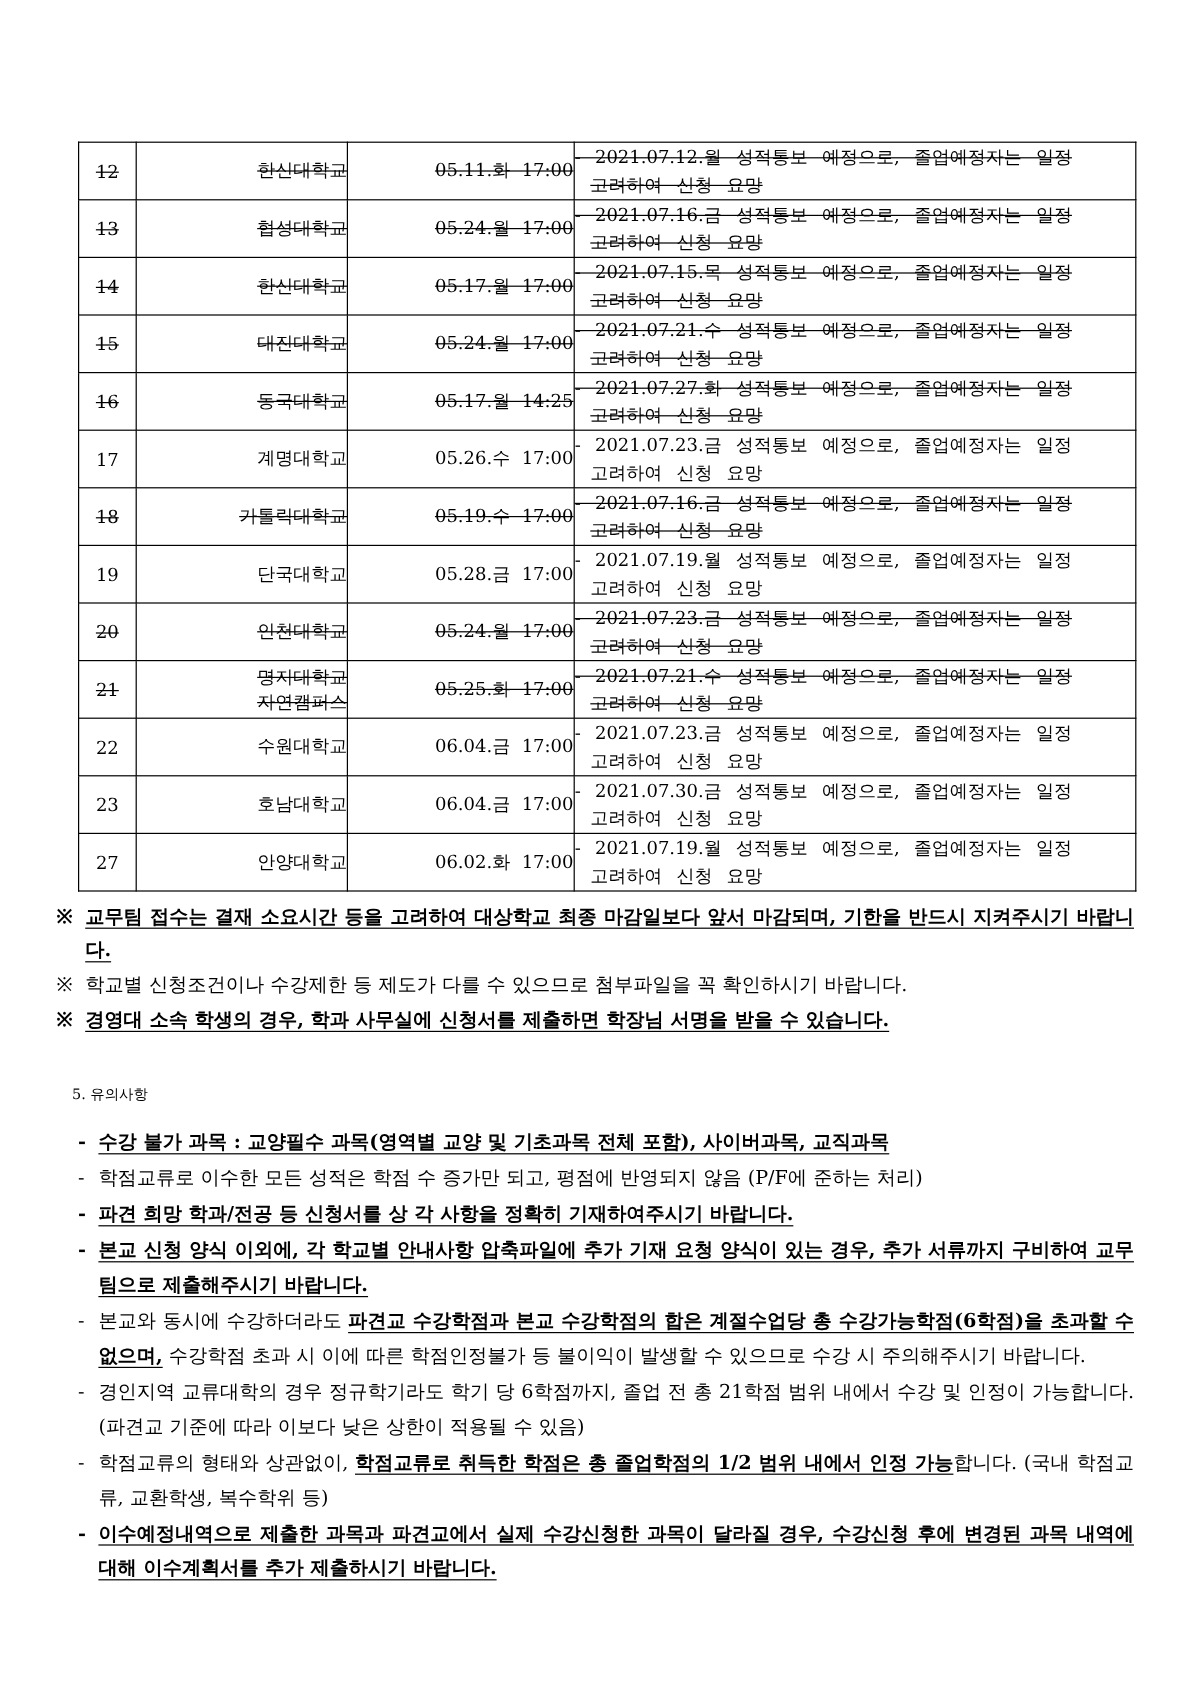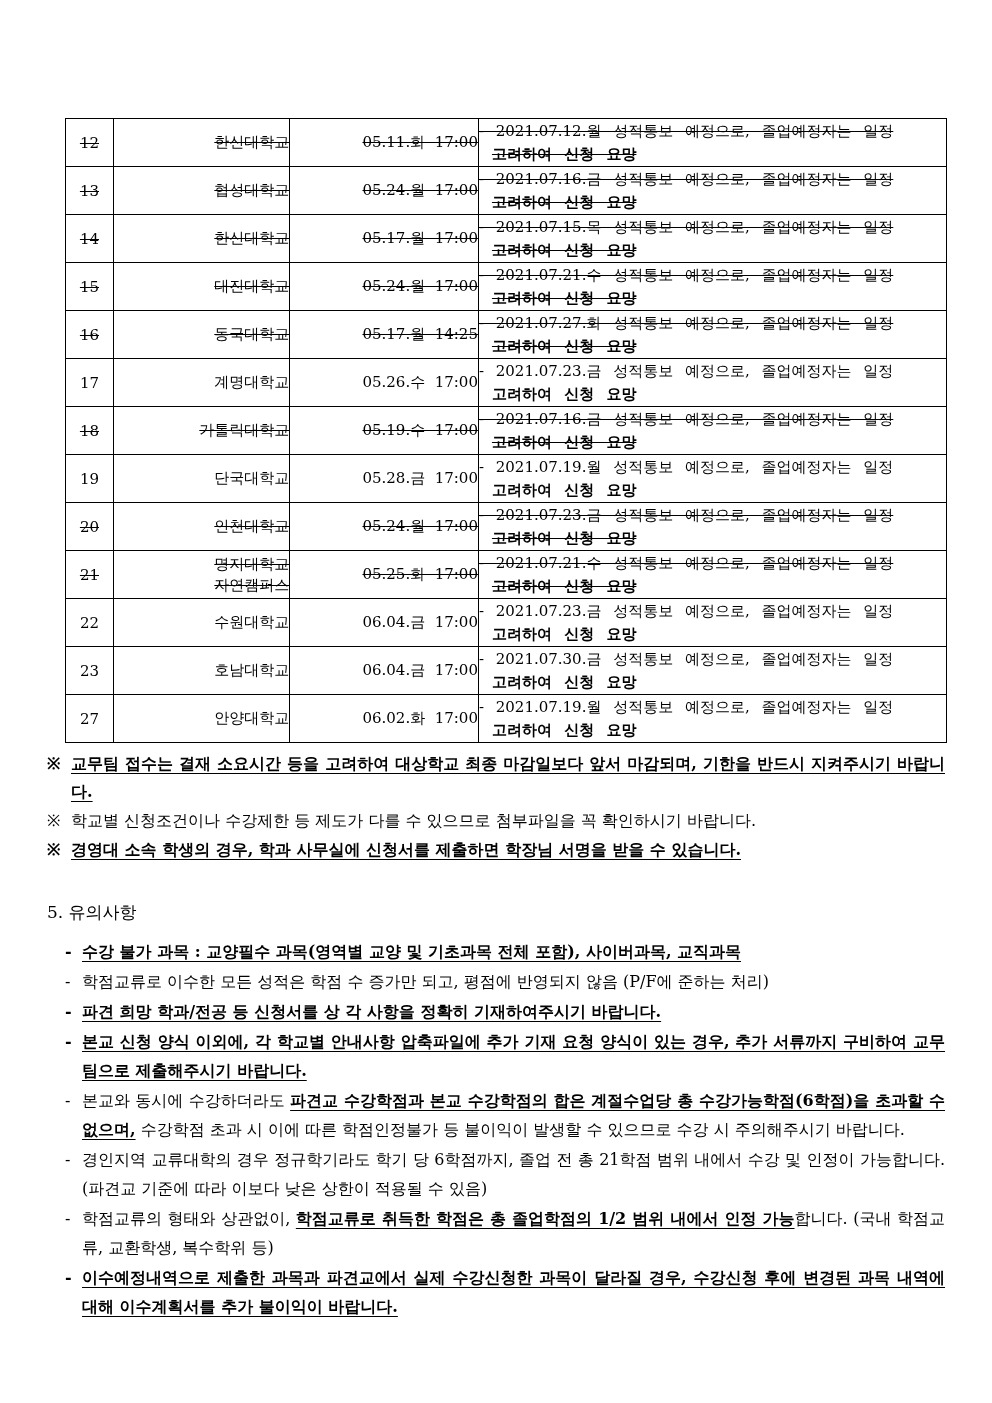--- a/index.html
+++ b/index.html
@@ -10,32 +10,32 @@
   
   table.univ{border-collapse:collapse;table-layout:fixed;margin-left:18px;
              width:882px;font-size:15px;margin-top:40px;}
   table.univ td{border:1px solid #000;vertical-align:middle;padding:0;}
   tr.urow{height:48px;}
   td.no{width:46px;text-align:center;}
   td.name{width:172px;text-align:right;white-space:pre-line;line-height:21px;}
   td.date{width:184px;text-align:right;white-space:pre;}
   td.note{width:458px;padding:1px 6px 1px 7px;line-height:22.5px;word-spacing:7px;}
   td.note .l1{white-space:nowrap;}
-  td.note .l2{margin-left:13px;font-weight:bold;}
+  td.note .l2{margin-left:13px;}
   tr.struck td{text-decoration:line-through;}
 
   
   .notices{margin-top:7px;font-size:16px;}
   .n-item{display:flex;line-height:28px;margin-bottom:1px;}
   .n-item .marker{flex:0 0 24px;}
   .n-item .body{flex:1;display:block;text-align:justify;padding-right:2px;}
 
   
   .section5{margin-top:36px;}
-  .sec-title{font-size:17px;line-height:24px;}
+  .sec-title{font-size:12px;line-height:24px;margin-left:13px;}
   .bullets{margin-top:13px;padding-left:18px;font-size:16px;}
   .b-item{display:flex;line-height:29px;margin-bottom:1px;}
   .b-item .marker{flex:0 0 17px;}
   .b-item .body{flex:1;display:block;text-align:justify;padding-right:2px;}
 
   .bold-underline{font-weight:bold;text-decoration:underline;text-underline-offset:4px;}
   .normal{font-weight:normal;}
   .marker.b{font-weight:bold;}
 </style>
 </head>
@@ -207,18 +207,18 @@
         <div class="b-item">
           <span class="marker">-</span>
           <span class="body"><span class="normal">경인지역 교류대학의 경우 정규학기라도 학기 당 6학점까지, 졸업 전 총 21학점 범위 내에서 수강 및 인정이 가능합니다. (파견교 기준에 따라 이보다 낮은 상한이 적용될 수 있음)</span></span>
         </div>
         <div class="b-item">
           <span class="marker">-</span>
           <span class="body"><span class="normal">학점교류의 형태와 상관없이, </span><span class="bold-underline">학점교류로 취득한 학점은 총 졸업학점의 1/2 범위 내에서 인정 가능</span><span class="normal">합니다. (국내 학점교류, 교환학생, 복수학위 등)</span></span>
         </div>
         <div class="b-item">
           <span class="marker b">-</span>
-          <span class="body"><span class="bold-underline">이수예정내역으로 제출한 과목과 파견교에서 실제 수강신청한 과목이 달라질 경우, 수강신청 후에 변경된 과목 내역에 대해 이수계획서를 추가 불이익이 바랍니다.</span></span>
+          <span class="body"><span class="bold-underline">이수예정내역으로 제출한 과목과 파견교에서 실제 수강신청한 과목이 달라질 경우, 수강신청 후에 변경된 과목 내역에 대해 이수계획서를 추가 제출하시기 바랍니다.</span></span>
         </div>
       </div>
   </div>
 
 </div>
 
 </body></html>

